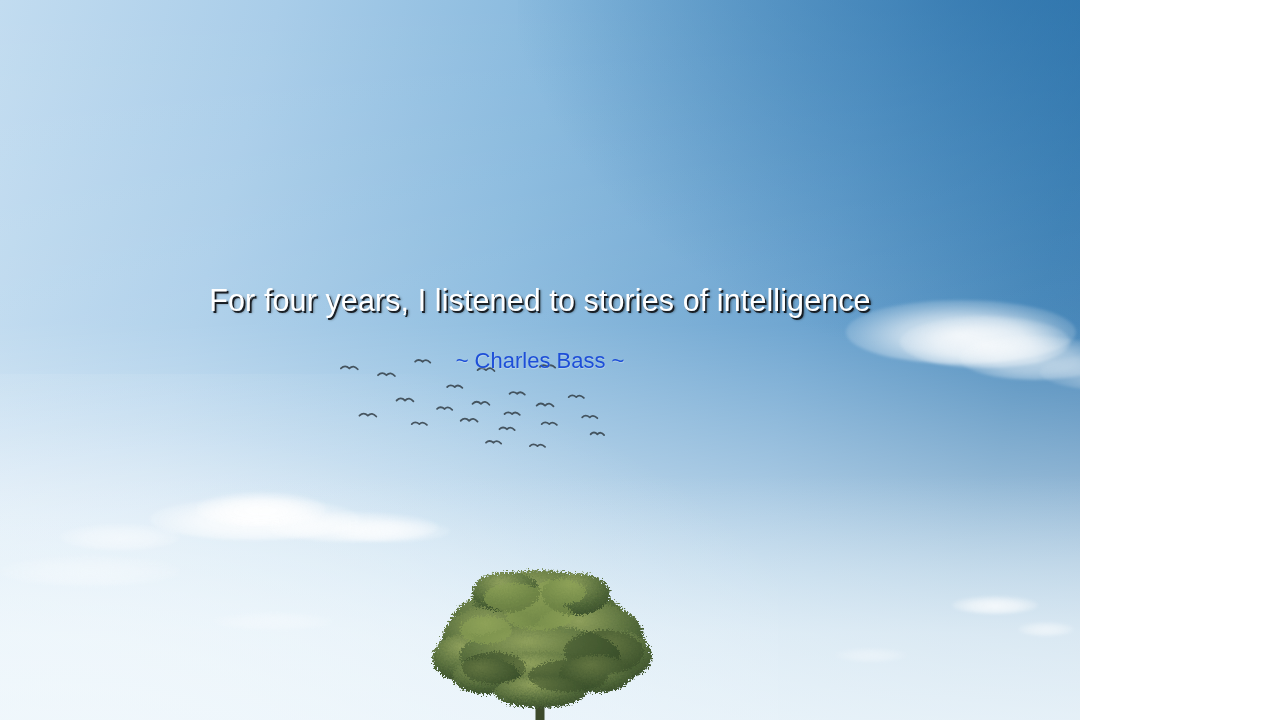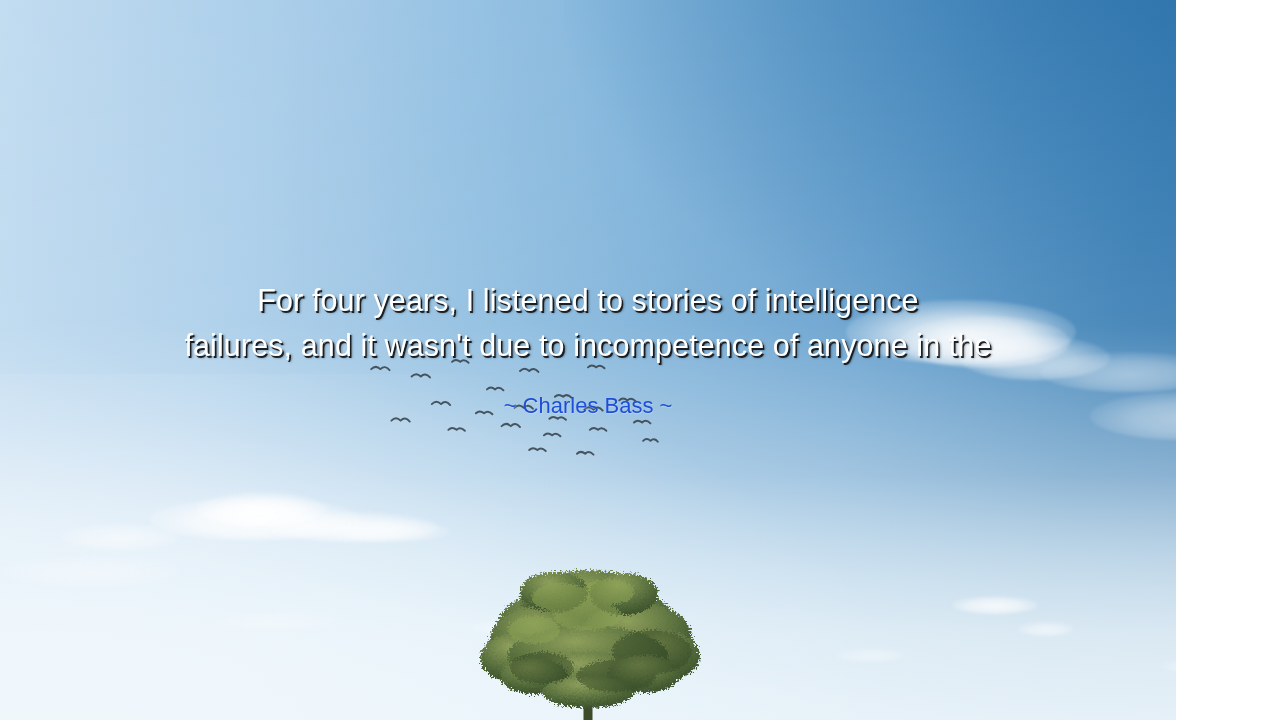--- a/index.html
+++ b/index.html
@@ -2,21 +2,21 @@
 <html><head>
 <meta charset="utf-8">
 <style>
   html, body {
     margin: 0;
     padding: 0;
     background: #ffffff;
   }
   #stage {
     position: relative;
-    width: 1176px;
+    width: 1080px;
     height: 720px;
     overflow: hidden;
     font-family: "Liberation Sans", sans-serif;
     background: #bcd9ee;
   }
 
   
   .sky-base {
     position: absolute;
     inset: 0;
@@ -236,17 +236,16 @@
       <g filter="url(#leafy)" fill="#2f4224" opacity="0.45">
         <ellipse cx="214" cy="100" rx="40" ry="22"></ellipse>
         <ellipse cx="178" cy="124" rx="40" ry="16"></ellipse>
         <ellipse cx="104" cy="116" rx="32" ry="16"></ellipse>
       </g>
     </svg>
   </div>
 
   <div class="quote-block">
     <p class="quote-text">For four years, I listened to stories of intelligence</p>
-    <p class="quote-text">failures, and it wasn't due to incompetence of anyone in the</p>
     <p class="attribution">~ Charles Bass ~</p>
   </div>
 
 </div>
 
 </body></html>

